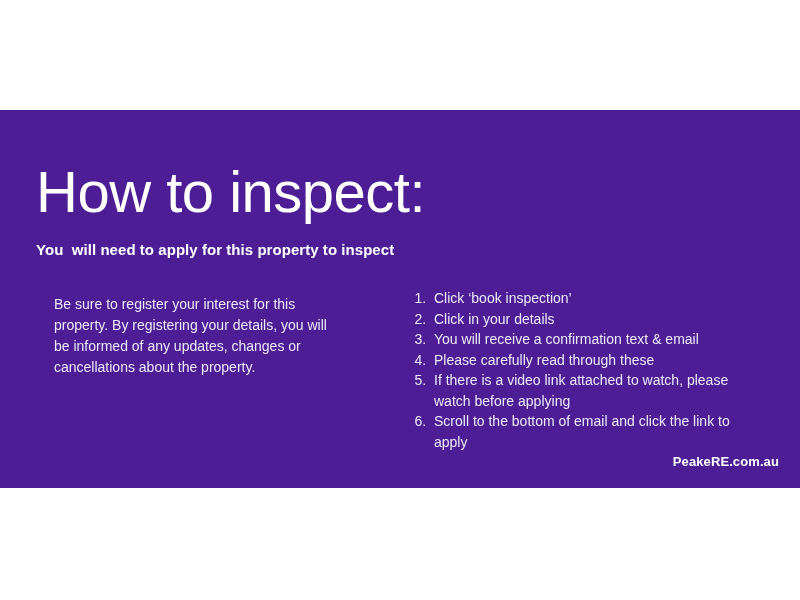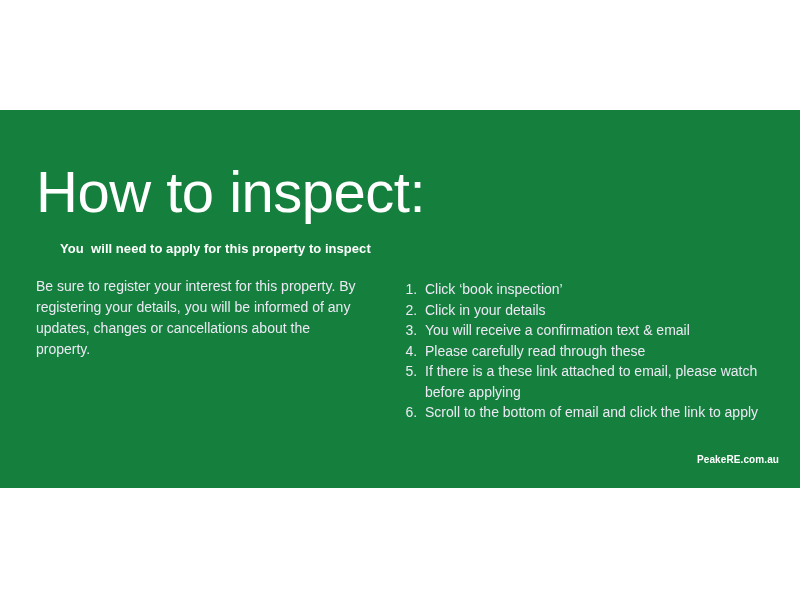--- a/index.html
+++ b/index.html
@@ -21,21 +21,21 @@
     background: #ffffff;
   }
 
   
   #panel {
     position: absolute;
     left: 0;
     top: 110px;
     width: 800px;
     height: 378px;
-    background: #15803d;
+    background: #4c1d95;
     overflow: hidden;
   }
 
   
   #headline {
     position: absolute;
     left: 36px;
     top: 52px;
     font-size: 58px;
     font-weight: 300;
@@ -43,71 +43,70 @@
     letter-spacing: -0.5px;
     color: #ffffff;
     white-space: nowrap;
   }
 
   
   #subheading {
     position: absolute;
     left: 36px;
     top: 131px;
-    font-size: 13px;
+    font-size: 15px;
     font-weight: bold;
     letter-spacing: 0.05px;
     color: #ffffff;
     white-space: pre;
-    margin-left: 24px;
   }
 
   
   #left-col {
     position: absolute;
     left: 36px;
     top: 166px;
     width: 320px;
     font-size: 14px;
     line-height: 21px;
     color: #ece9f5;
   }
   #left-col .para {
-    margin: 0;
+    margin: 18px;
     white-space: pre-line;
   }
   #left-col .para + .para {
     margin-top: 21px;
   }
 
   
   #right-col {
     position: absolute;
     left: 396px;
     top: 166px;
     width: 372px;
     font-size: 14px;
     line-height: 20.5px;
     color: #ece9f5;
   }
   #right-col ol {
-    margin: 3px;
+    margin: 12px;
     padding: 0 0 0 22px;
     list-style-position: outside;
   }
   #right-col li {
     padding-left: 4px;
   }
 
   
   #brand {
     position: absolute;
     right: 21px;
     top: 344px;
-    font-size: 10px;
+    font-size: 13px;
     font-weight: bold;
     letter-spacing: 0.1px;
     color: #ffffff;
     white-space: nowrap;
     text-align: center;
   }
 </style>
 </head>
 <body>
 
@@ -122,21 +121,21 @@
     <div id="left-col">
       <p class="para">Be sure to register your interest for this property. By registering your details, you will be informed of any updates, changes or cancellations about the property.</p>
     </div>
 
     <div id="right-col">
       <ol>
         <li>Click ‘book inspection’</li>
         <li>Click in your details</li>
         <li>You will receive a confirmation text &amp; email</li>
         <li>Please carefully read through these</li>
-        <li>If there is a these link attached to email, please watch before applying</li>
+        <li>If there is a video link attached to watch, please watch before applying</li>
         <li>Scroll to the bottom of email and click the link to apply</li>
       </ol>
     </div>
 
     <div id="brand">PeakeRE.com.au</div>
 
   </div>
 </div>
 
 </body></html>

